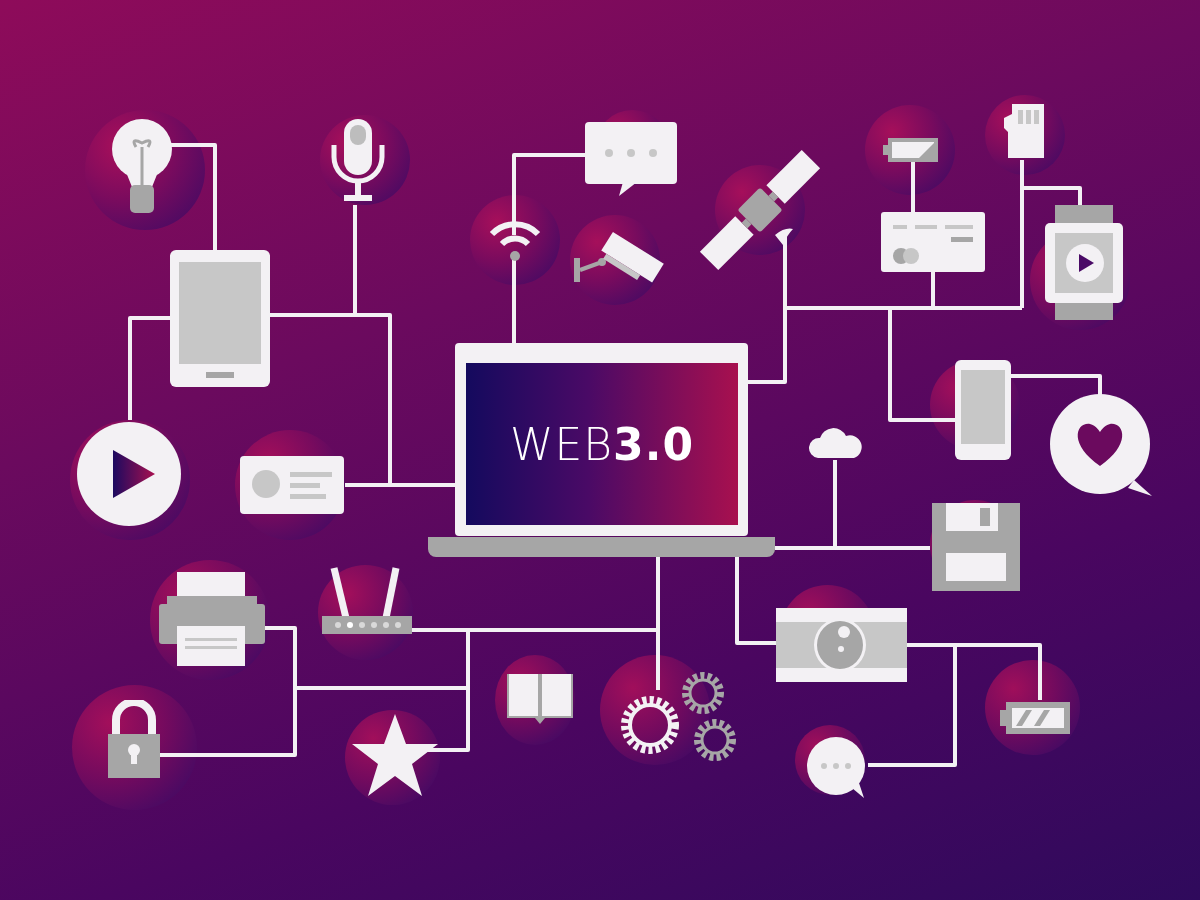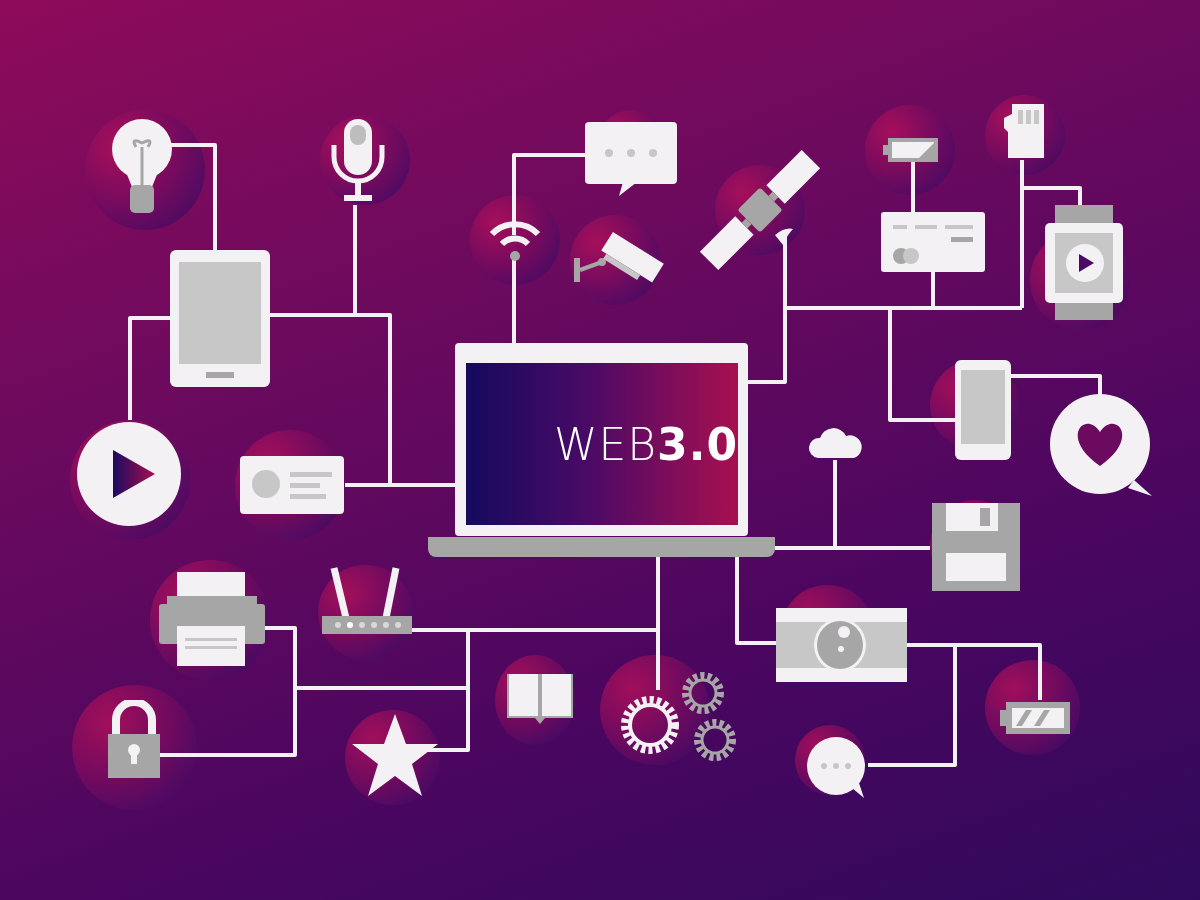--- a/index.html
+++ b/index.html
@@ -6,21 +6,21 @@
   body{width:1200px;height:900px;overflow:hidden;position:relative;
     background:linear-gradient(160deg,#8e0b5a 0%,#6b0a5e 35%,#4a0660 70%,#2f0a5c 100%);
     font-family:"DejaVu Sans",sans-serif;}
   .abs{position:absolute;}
   svg.wires{position:absolute;left:0;top:0;}
   .glow{position:absolute;border-radius:50%;
     background:radial-gradient(circle at 30% 30%,#b0105a 0%,#7a0b5e 45%,#2d0a66 100%);opacity:.85;}
   .laptop-frame{left:455px;top:343px;width:293px;height:193px;background:#f3f1f4;border-radius:4px;}
   .laptop-screen{left:466px;top:363px;width:272px;height:162px;
     background:linear-gradient(90deg,#140a5e 0%,#4a0a66 45%,#a8104f 100%);
-    display:flex;align-items:center;justify-content:flex-end;}
+    display:flex;align-items:center;justify-content:center;}
   .laptop-base{left:428px;top:537px;width:347px;height:20px;background:#a6a6a6;border-radius:0 0 8px 8px;}
   .web-title{color:#fff;font-size:44px;letter-spacing:1px;}
   .web-title .light{font-weight:300;}
   .web-title .bold{font-weight:bold;}
 </style>
 </head>
 <body>
 
 <div class="glow" style="left:85px;top:110px;width:120px;height:120px"></div>
 <div class="glow" style="left:320px;top:115px;width:90px;height:90px"></div>

